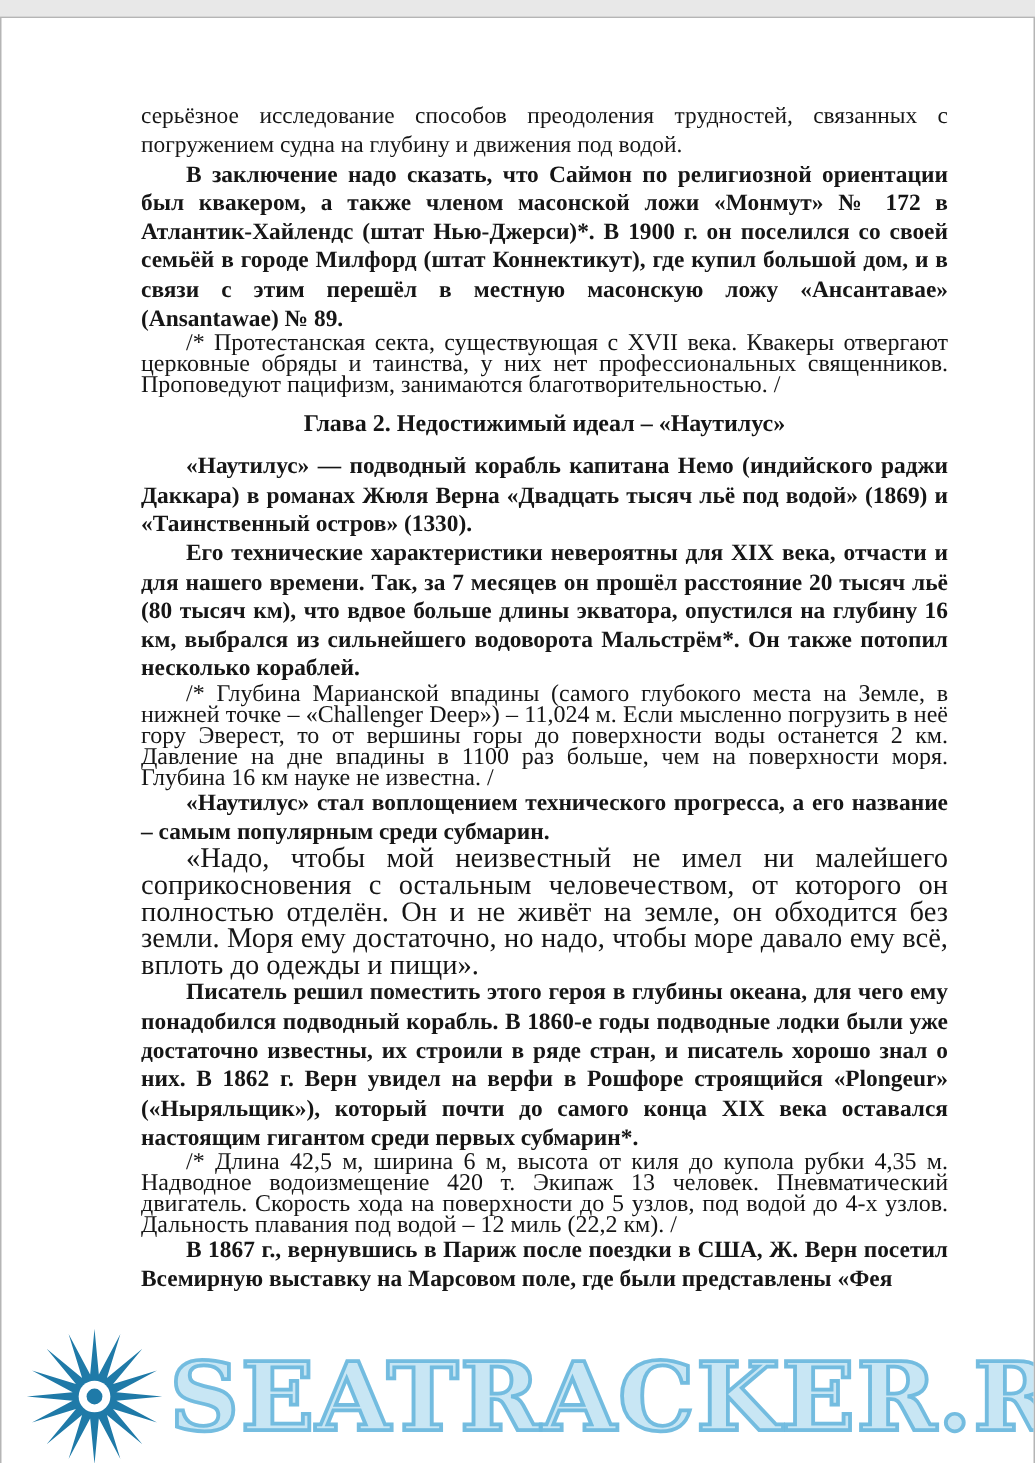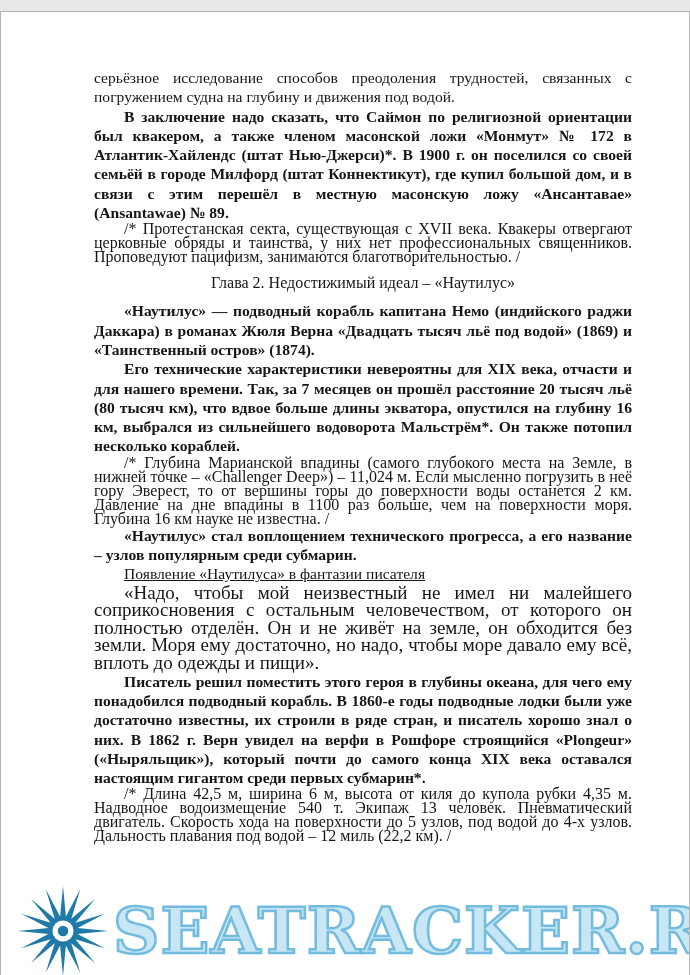--- a/index.html
+++ b/index.html
@@ -31,21 +31,21 @@
     line-height:14px;
     text-indent:30px;
   }
   .quote {
     font-size:19px;
     line-height:17.6px;
     text-indent:30px;
   }
   .heading {
     font-size:16px;
-    font-weight:normal;
+    font-weight:bold;
     text-align:center;
     text-indent:0;
     margin:9px 0 8px 0;
     line-height:20px;
   }
   .subheading {
     font-size:15.6px;
     line-height:19.3px;
     text-indent:30px;
     text-decoration:underline;
@@ -81,28 +81,28 @@
 </style>
 </head>
 <body>
 
 <div class="page">
   <div class="doc-body">
       <p class="body-noindent">серьёзное исследование способов преодоления трудностей, связанных с погружением судна на глубину и движения под водой.</p>
       <p class="body">В заключение надо сказать, что Саймон по религиозной ориентации был квакером, а также членом масонской ложи «Монмут» № 172 в Атлантик-Хайлендс (штат Нью-Джерси)*. В 1900 г. он поселился со своей семьёй в городе Милфорд (штат Коннектикут), где купил большой дом, и в связи с этим перешёл в местную масонскую ложу «Ансантавае» (Ansantawae) № 89.</p>
       <p class="footnote">/* Протестанская секта, существующая с XVII века. Квакеры отвергают церковные обряды и таинства, у них нет профессиональных священников. Проповедуют пацифизм, занимаются благотворительностью. /</p>
       <p class="heading">Глава 2. Недостижимый идеал – «Наутилус»</p>
-      <p class="body">«Наутилус» — подводный корабль капитана Немо (индийского раджи Даккара) в романах Жюля Верна «Двадцать тысяч льё под водой» (1869) и «Таинственный остров» (1874).</p>
+      <p class="body">«Наутилус» — подводный корабль капитана Немо (индийского раджи Даккара) в романах Жюля Верна «Двадцать тысяч льё под водой» (1869) и «Таинственный остров» (1330).</p>
       <p class="body">Его технические характеристики невероятны для XIX века, отчасти и для нашего времени. Так, за 7 месяцев он прошёл расстояние 20 тысяч льё (80 тысяч км), что вдвое больше длины экватора, опустился на глубину 16 км, выбрался из сильнейшего водоворота Мальстрём*. Он также потопил несколько кораблей.</p>
       <p class="footnote">/* Глубина Марианской впадины (самого глубокого места на Земле, в нижней точке – «Challenger Deep») – 11,024 м. Если мысленно погрузить в неё гору Эверест, то от вершины горы до поверхности воды останется 2 км. Давление на дне впадины в 1100 раз больше, чем на поверхности моря. Глубина 16 км науке не известна. /</p>
-      <p class="body">«Наутилус» стал воплощением технического прогресса, а его название – узлов популярным среди субмарин.</p>
-      <p class="subheading">Появление «Наутилуса» в фантазии писателя</p>
+      <p class="body">«Наутилус» стал воплощением технического прогресса, а его название – самым популярным среди субмарин.</p>
       <p class="quote">«Надо, чтобы мой неизвестный не имел ни малейшего соприкосновения с остальным человечеством, от которого он полностью отделён. Он и не живёт на земле, он обходится без земли. Моря ему достаточно, но надо, чтобы море давало ему всё, вплоть до одежды и пищи».</p>
       <p class="body">Писатель решил поместить этого героя в глубины океана, для чего ему понадобился подводный корабль. В 1860-е годы подводные лодки были уже достаточно известны, их строили в ряде стран, и писатель хорошо знал о них. В 1862 г. Верн увидел на верфи в Рошфоре строящийся «Plongeur» («Ныряльщик»), который почти до самого конца XIX века оставался настоящим гигантом среди первых субмарин*.</p>
-      <p class="footnote">/* Длина 42,5 м, ширина 6 м, высота от киля до купола рубки 4,35 м. Надводное водоизмещение 540 т. Экипаж 13 человек. Пневматический двигатель. Скорость хода на поверхности до 5 узлов, под водой до 4-х узлов. Дальность плавания под водой – 12 миль (22,2 км). /</p>
+      <p class="footnote">/* Длина 42,5 м, ширина 6 м, высота от киля до купола рубки 4,35 м. Надводное водоизмещение 420 т. Экипаж 13 человек. Пневматический двигатель. Скорость хода на поверхности до 5 узлов, под водой до 4-х узлов. Дальность плавания под водой – 12 миль (22,2 км). /</p>
+      <p class="body">В 1867 г., вернувшись в Париж после поездки в США, Ж. Верн посетил Всемирную выставку на Марсовом поле, где были представлены «Фея</p>
     </div>
 
   <div class="watermark">
     <svg class="star" viewBox="-50 -50 100 100" xmlns="http://www.w3.org/2000/svg">
       <polygon id="wm-star-poly" fill="#1f7aa8" points="0.00,-47.00 3.02,-15.20 17.99,-43.42 8.61,-12.89 33.23,-33.23 12.89,-8.61 43.42,-17.99 15.20,-3.02 47.00,-0.00 15.20,3.02 43.42,17.99 12.89,8.61 33.23,33.23 8.61,12.89 17.99,43.42 3.02,15.20 0.00,47.00 -3.02,15.20 -17.99,43.42 -8.61,12.89 -33.23,33.23 -12.89,8.61 -43.42,17.99 -15.20,3.02 -47.00,0.00 -15.20,-3.02 -43.42,-17.99 -12.89,-8.61 -33.23,-33.23 -8.61,-12.89 -17.99,-43.42 -3.02,-15.20"></polygon>
       <circle cx="0" cy="0" r="11" fill="#ffffff"></circle>
       <circle cx="0" cy="0" r="5.5" fill="#1f7aa8"></circle>
     </svg>
     <div class="wm-text">SEATRACKER.RU</div>
   </div>

